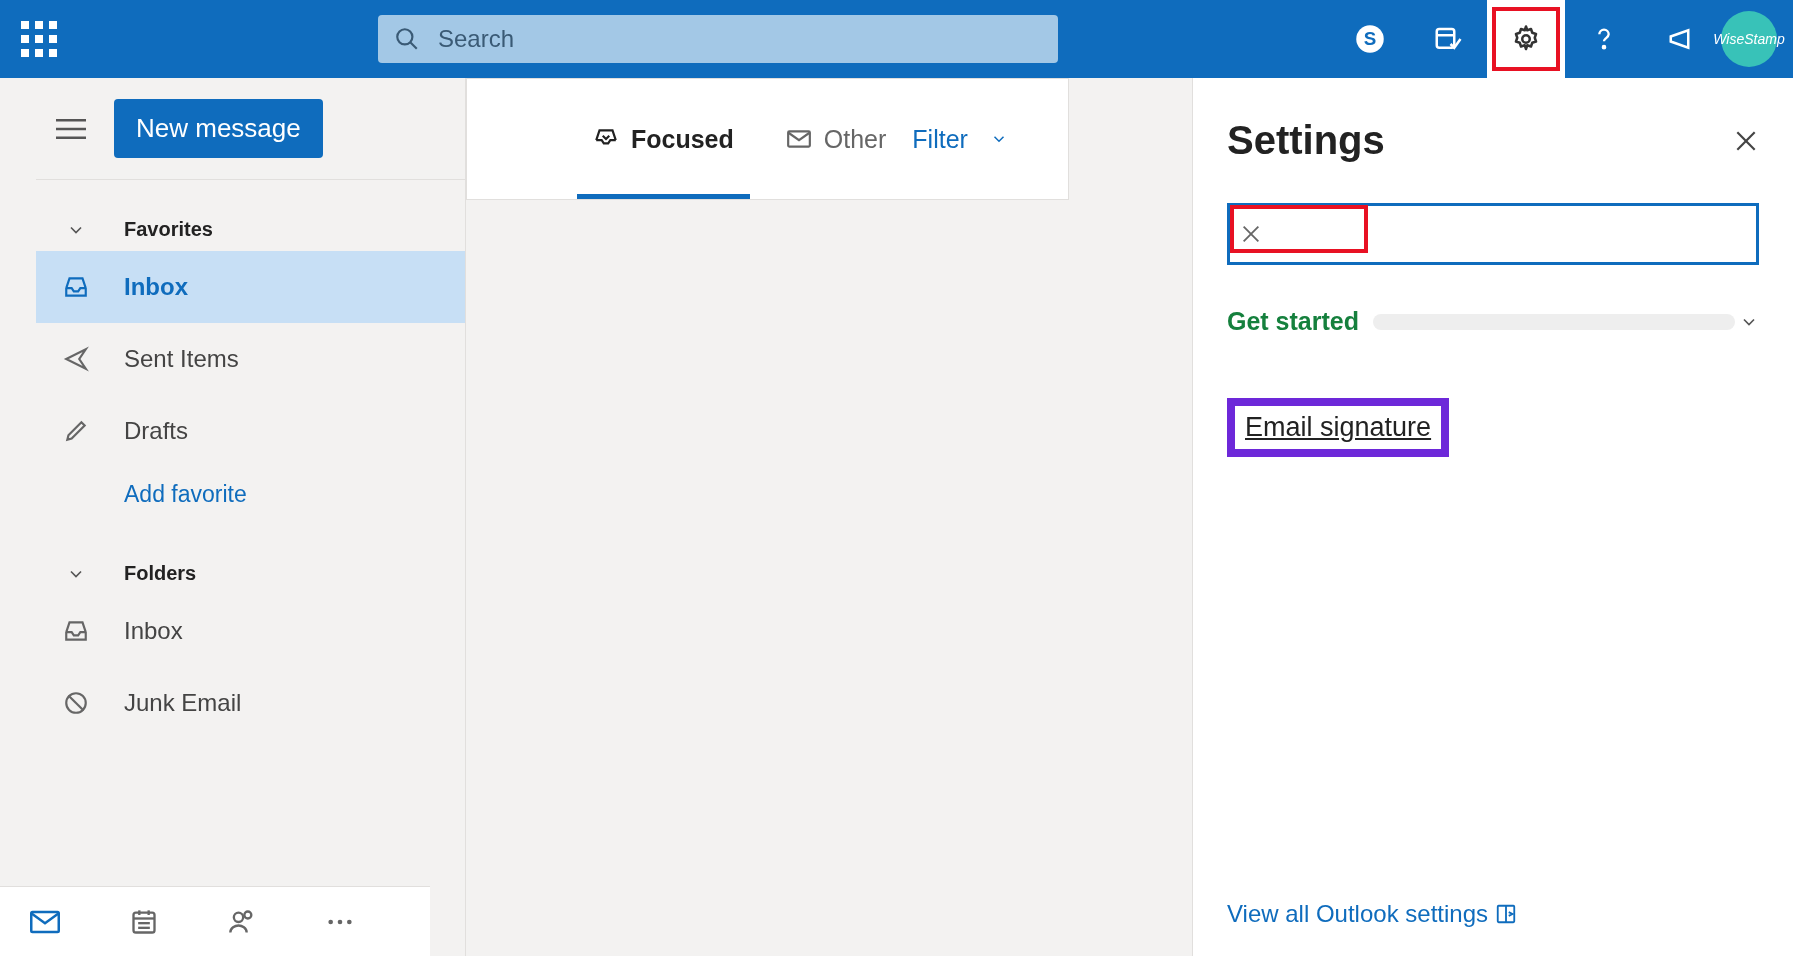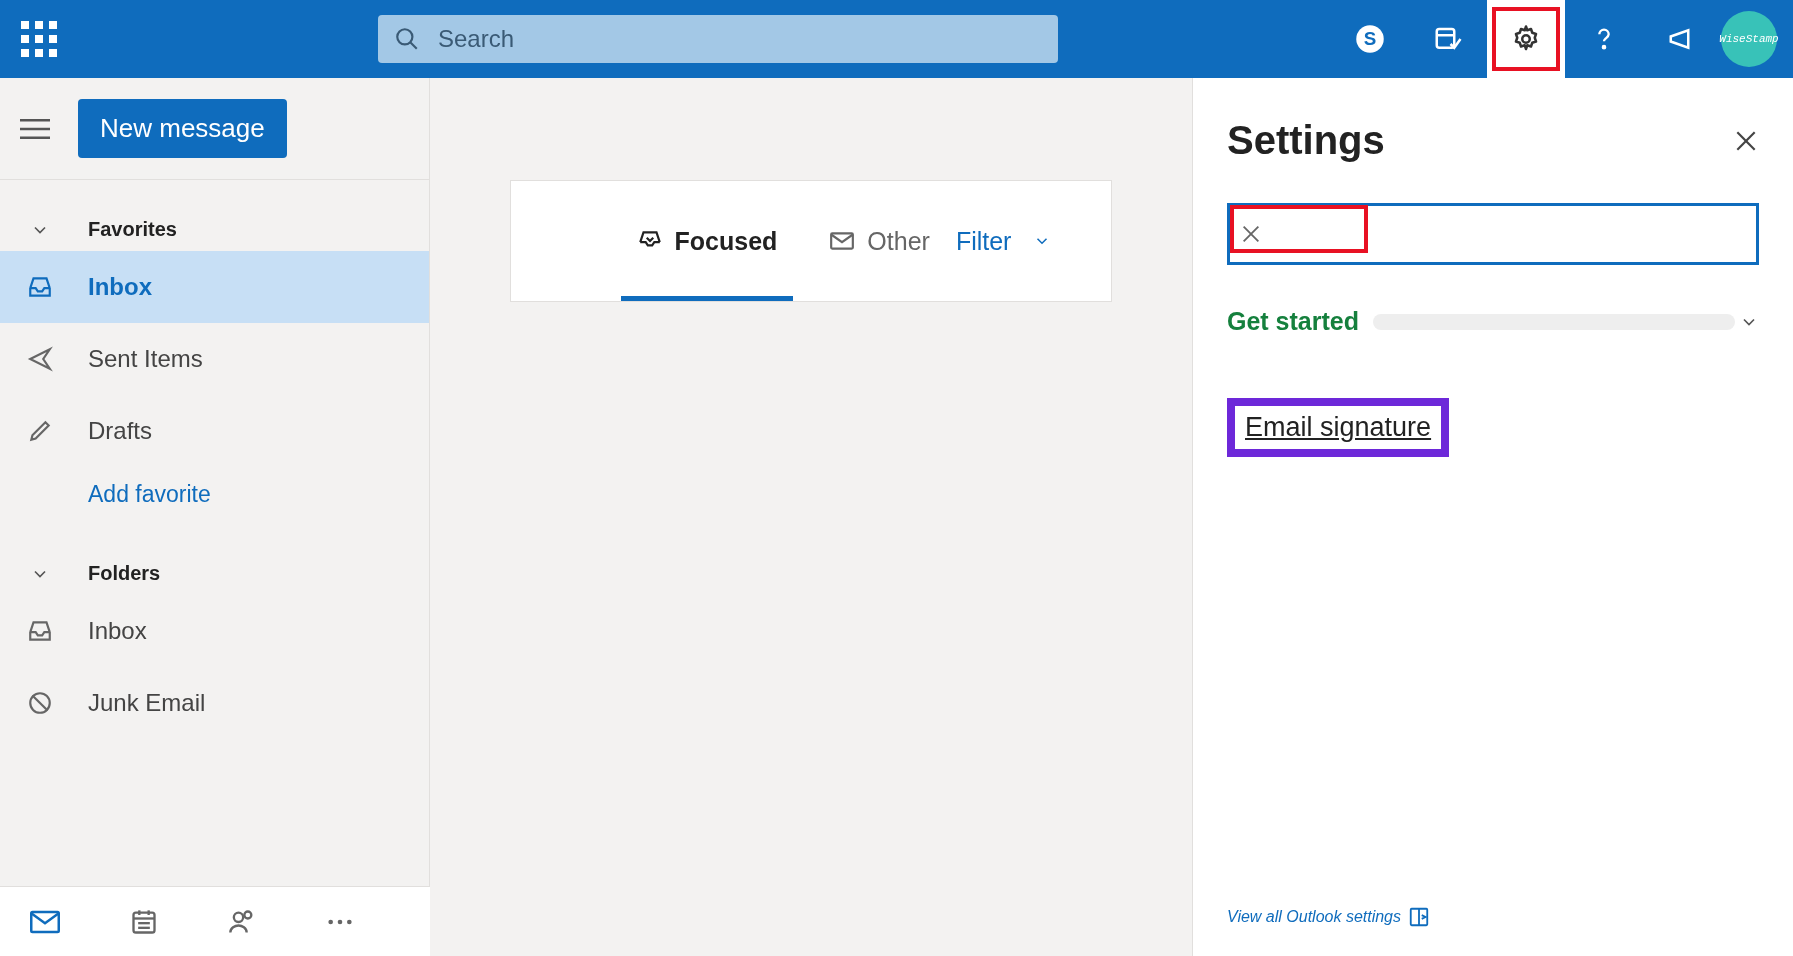--- a/index.html
+++ b/index.html
@@ -12,57 +12,57 @@
   .waffle-dots { display: grid; grid-template-columns: repeat(3, 8px); grid-template-rows: repeat(3, 8px); gap: 6px; }
   .waffle-dots span { width: 8px; height: 8px; background: #fff; }
   .search-wrap { margin-left: 300px; }
   .search-box { width: 680px; height: 48px; background: #a3c8e6; border-radius: 4px; display: flex; align-items: center; padding: 0 16px; gap: 18px; }
   .search-box input { flex: 1; border: none; background: transparent; font-size: 24px; color: #355; outline: none; }
   .search-box input::placeholder { color: #3a5a75; }
   .hdr-right { margin-left: auto; display: flex; align-items: center; height: 100%; }
   .hdr-btn { width: 78px; height: 78px; display: flex; align-items: center; justify-content: center; cursor: pointer; color: #fff; }
   .hdr-btn.settings-active { background: #fff; color: #333; }
   .red-box-hdr { border: 4px solid #e81123; position: absolute; width: 68px; height: 64px; pointer-events: none; }
-  .avatar { width: 56px; height: 56px; border-radius: 50%; background: #38c2b8; display: flex; align-items: center; justify-content: center; color: #fff; font-style: italic; font-family: Liberation Mono, monospace; font-size: 11px; margin-right: 16px; cursor: pointer; }
-
-  .main { flex: 1; display: flex; }
+  .avatar { width: 56px; height: 56px; border-radius: 50%; background: #38c2b8; display: flex; align-items: center; justify-content: center; color: #fff; font-style: italic; font-family: Liberation Sans, sans-serif; font-size: 14px; margin-right: 16px; cursor: pointer; }
+
+  .main { flex: 1; display: flex; padding-left: 36px; }
 
   
   .sidebar { width: 430px; display: flex; flex-direction: column; border-right: 1px solid #e1dfdd; }
   .sb-top { height: 102px; display: flex; align-items: center; padding: 0 20px; gap: 28px; border-bottom: 1px solid #e1dfdd; }
   .hamburger { cursor: pointer; color: #555; }
   .new-msg-btn { background: #0F6CBD; color: #fff; border: none; padding: 14px 22px; font-size: 26px; border-radius: 4px; cursor: pointer; font-weight: 400; }
   .nav-section { padding-top: 28px; }
   .nav-header { display: flex; align-items: center; gap: 34px; padding: 10px 26px; font-size: 20px; font-weight: 600; color: #222; cursor: pointer; }
   .nav-item { display: flex; align-items: center; gap: 34px; padding: 22px 26px; font-size: 24px; color: #444; cursor: pointer; }
   .nav-item.active { background: #c7dff5; color: #0F6CBD; font-weight: 600; }
   .nav-icon { width: 28px; display: flex; justify-content: center; }
   .add-fav { color: #0F6CBD; font-size: 23px; padding: 14px 26px 14px 88px; cursor: pointer; }
 
   
-  .center { flex: 1; display: flex; flex-direction: column; align-items: center; }
+  .center { flex: 1; display: flex; flex-direction: row; }
   .center-filler { height: 102px; }
   .list-header { background: #fff; border: 1px solid #e1dfdd; height: 122px; display: flex; align-items: center; padding: 0 60px 0 100px; font-size: 25px; position: relative; }
   .tab { display: flex; align-items: center; gap: 12px; padding: 0 26px; height: 100%; color: #666; cursor: pointer; position: relative; }
   .tab.active { color: #222; font-weight: 600; }
   .tab.active::after { content: ""; position: absolute; bottom: 0; left: 10px; right: 10px; height: 5px; background: #0F6CBD; }
   .filter { margin-left: auto; color: #0F6CBD; display: flex; align-items: center; gap: 22px; cursor: pointer; }
 
   
   .settings-panel { width: 601px; background: #fff; border-left: 1px solid #e1dfdd; display: flex; flex-direction: column; padding: 40px 34px 28px; }
   .sp-top { display: flex; align-items: center; justify-content: space-between; }
   .sp-title { font-size: 40px; font-weight: 600; color: #222; }
   .close-x { cursor: pointer; color: #444; }
   .sp-search { margin-top: 40px; border: 3px solid #0F6CBD; height: 62px; display: flex; align-items: center; padding: 0 10px; position: relative; }
   .sp-search input { border: none; flex: 1; font-size: 26px; outline: none; }
   .redbox-signature { position: absolute; left: 0; top: -1px; width: 138px; height: 48px; border: 4px solid #e81123; pointer-events: none; }
   .getstarted-row { display: flex; align-items: center; margin-top: 42px; gap: 4px; font-size: 25px; color: #15803d; font-weight: 600; cursor: pointer; }
   .progress-bar { flex: 1; margin-left: 10px; height: 16px; background: #eee; border-radius: 10px; }
   .result-link { margin-top: 62px; font-size: 27px; color: #222; display: inline-block; padding: 6px 10px; border: 8px solid #6d28d9; cursor: pointer; text-decoration: underline; }
-  .sp-bottom { margin-top: auto; display: flex; align-items: center; gap: 7px; color: #0F6CBD; font-size: 16px; cursor: pointer; font-style: italic; }
+  .sp-bottom { margin-top: auto; display: flex; align-items: center; gap: 7px; color: #0F6CBD; font-size: 24px; cursor: pointer; }
 
   
   .bottom-nav { position: absolute; bottom: 0; left: 0; width: 430px; height: 70px; background: #fff; border-top: 1px solid #e1dfdd; display: flex; align-items: center; padding: 0 30px; gap: 70px; color: #666; }
   .bottom-nav .bn { cursor: pointer; }
   .bottom-nav .bn.active { color: #0F6CBD; }
 
   svg { display: block; }
 </style>
 </head>
 <body>

